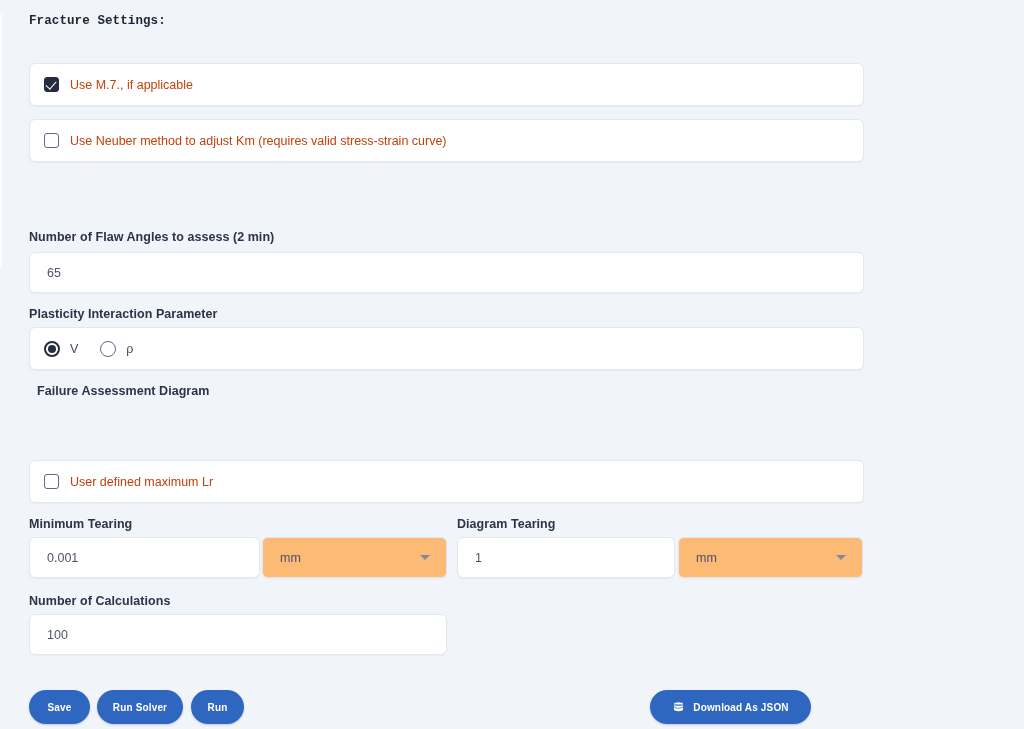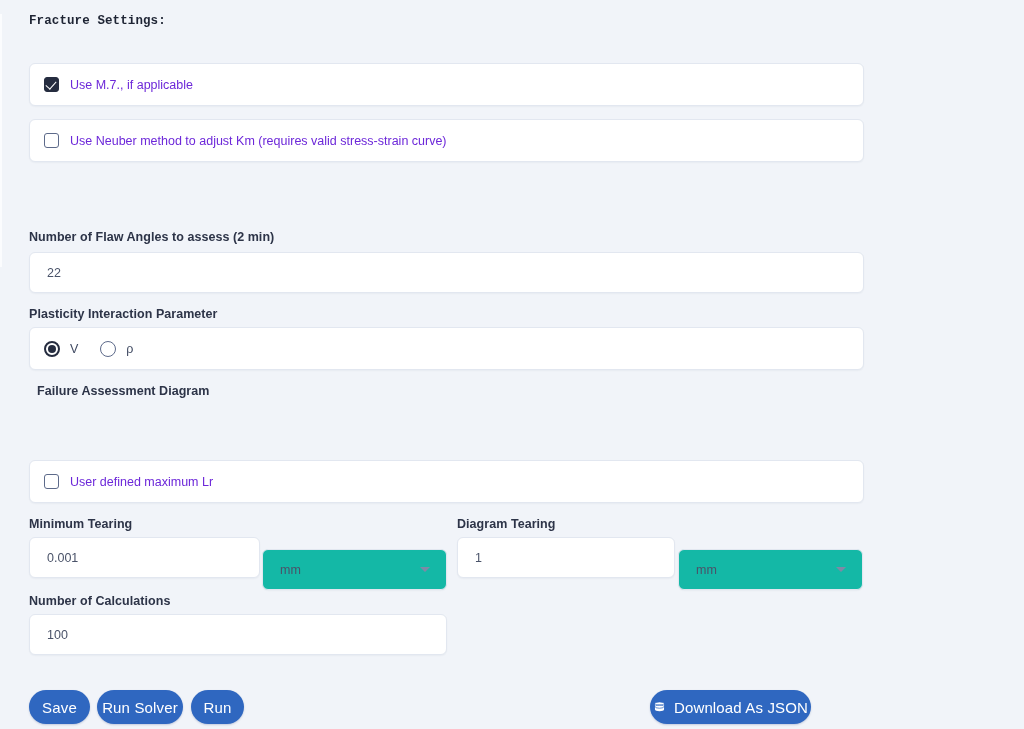--- a/index.html
+++ b/index.html
@@ -82,21 +82,21 @@
     border-width: 0 1.9px 1.9px 0;
     transform: rotate(42deg);
   }
   .cb.off {
     background: #ffffff;
     border: 1.6px solid #5d6a8a;
   }
 
   .check-label {
     font-size: 12.5px;
-    color: #6d28d9;
+    color: #c2410c;
     margin-left: 11px;
     white-space: nowrap;
   }
 
   
   .input-box {
     position: absolute;
     display: flex;
     align-items: center;
     height: 41px;
@@ -112,26 +112,25 @@
   }
 
   
   .select-box {
     position: absolute;
     display: flex;
     align-items: center;
     height: 41px;
     padding-left: 17px;
     padding-right: 14px;
-    background: #14b8a6;
+    background: #fdba74;
     border: 1px solid #e2e7f0;
     border-radius: 6px;
     box-shadow: 0 1px 1.5px rgba(30,45,80,.045);
     justify-content: space-between;
-    margin-top: 12px;
   }
   .select-val {
     font-size: 12.5px;
     color: #4a5369;
   }
   .caret {
     width: 0; height: 0;
     border-left: 5px solid transparent;
     border-right: 5px solid transparent;
     border-top: 5px solid #7e89a6;
@@ -180,22 +179,22 @@
 
   
   .btn {
     position: absolute;
     height: 34px;
     border: none;
     border-radius: 17px;
     background: #2f67c0;
     color: #ffffff;
     font-family: "Liberation Sans", sans-serif;
-    font-size: 15px;
-    font-weight: normal;
+    font-size: 10px;
+    font-weight: bold;
     letter-spacing: .15px;
     display: flex;
     align-items: center;
     justify-content: center;
     cursor: pointer;
     box-shadow: 0 1px 2px rgba(30,60,120,.22);
   }
   .btn .db-icon { margin-right: 8px; display: flex; align-items: center; }
 
   .label-abs { position: absolute; }
@@ -215,21 +214,21 @@
   </div>
 
   <div class="check-row panel" style="top:105px;">
     <span class="cb off"></span>
     <span class="check-label">Use Neuber method to adjust Km (requires valid stress-strain curve)</span>
   </div>
 
 
   <div class="field-label label-abs" style="left:29px; top:216px;">Number of Flaw Angles to assess (2 min)</div>
   <div class="input-box" style="left:29px; top:238px; width:835px;">
-    <span class="input-val">22</span>
+    <span class="input-val">65</span>
   </div>
 
   <div class="field-label label-abs" style="left:29px; top:293px;">Plasticity Interaction Parameter</div>
   <div class="radio-row panel" style="top:313px;">
     <span class="radio-opt">
       <span class="rb on"></span>
       <span class="radio-label">V</span>
     </span>
     <span class="radio-opt">
       <span class="rb off"></span>

